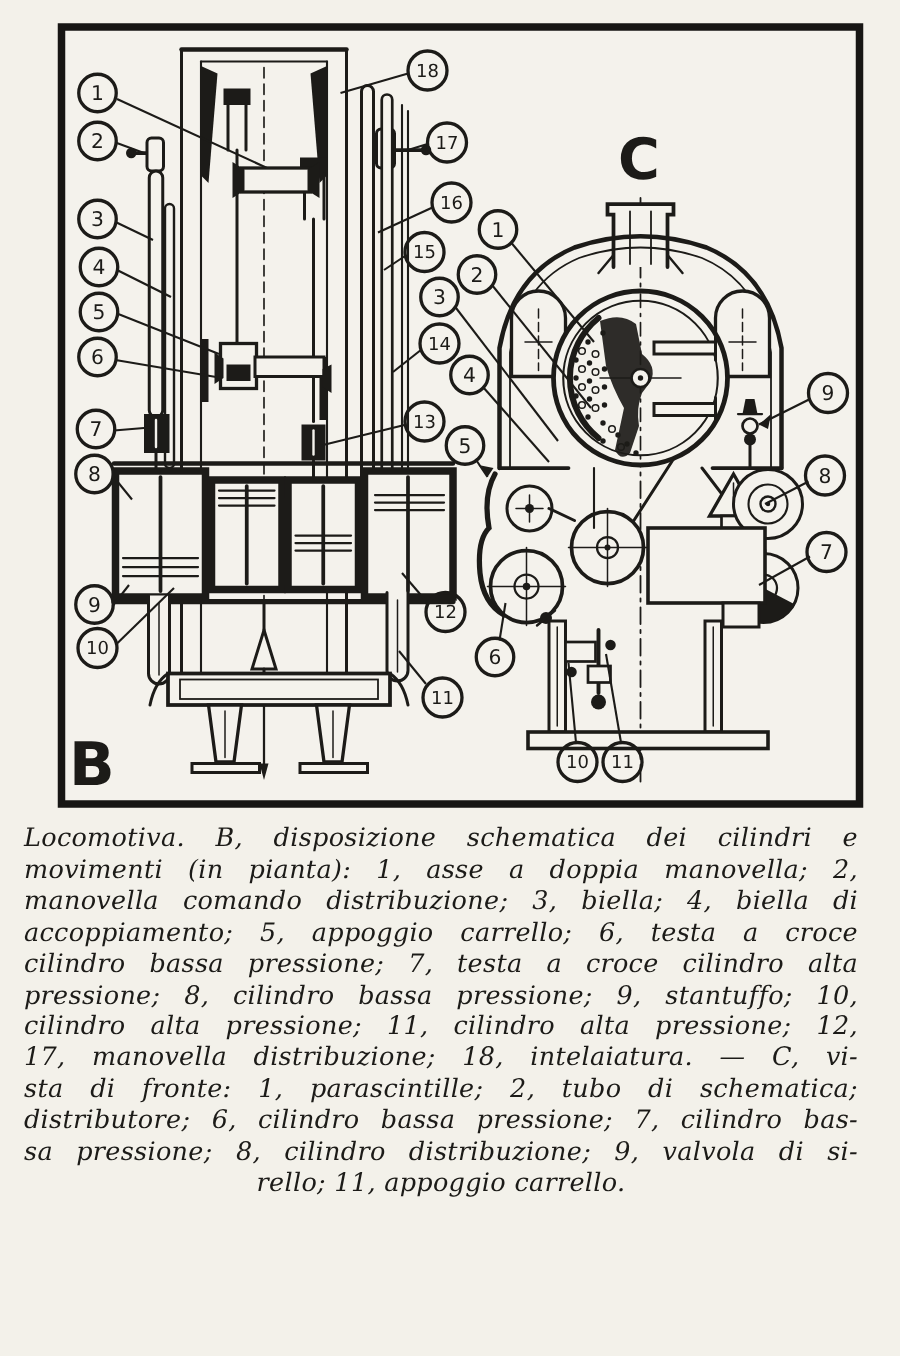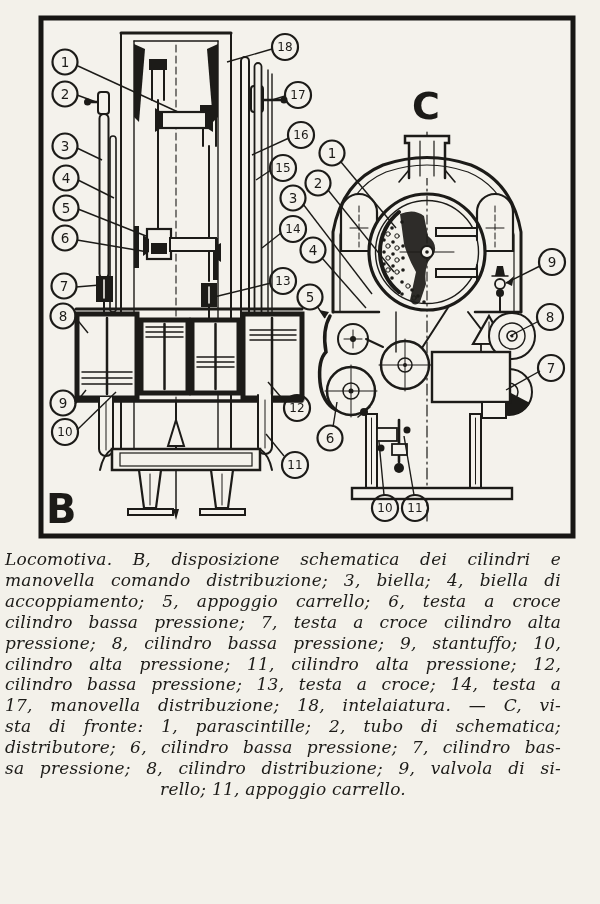--- a/index.html
+++ b/index.html
@@ -1,21 +1,21 @@
 <!DOCTYPE html>
 <html><head>
 <meta charset="utf-8">
 <style>
   html,body{margin:0;padding:0;background:#e8e6df;}
   body{width:600px;height:904px;overflow:hidden;
        font-family:"DejaVu Serif", serif;}
   .page{width:600px;height:904px;background:#f3f1ea;position:relative;}
   .figure-wrap{position:absolute;top:0;left:0;width:600px;height:545px;}
   svg{display:block;}
-  .caption{position:absolute;top:549px;left:5px;width:572px;padding:0 16px 0 0;
+  .caption{position:absolute;top:549px;left:16px;width:572px;padding:0 16px 0 0;
            box-sizing:border-box;color:#1c1b18;}
   .cap-line{font-style:italic;font-size:17px;line-height:20.9px;
             text-align:justify;text-align-last:justify;white-space:normal;
             letter-spacing:.2px;}
   .cap-line.last{text-align:left;text-align-last:center;}
   .stroke{stroke:#1c1b18;fill:none;}
   text.co{font-family:"DejaVu Sans", sans-serif;fill:#1c1b18;}
   text.plbl{font-family:"DejaVu Sans", sans-serif;font-weight:bold;fill:#1c1b18;}
 </style>
 </head>
@@ -410,25 +410,25 @@
           </g>
   </g>
 
   <text class="plbl" x="46" y="523" font-size="40">B</text>
   <text class="plbl" x="412" y="119" font-size="38">C</text>
 </svg>
 </div>
 
 <div class="caption">
   <div class="cap-line">Locomotiva. B, disposizione schematica dei cilindri e</div>
+  <div class="cap-line">movimenti (in pianta): 1, asse a doppia manovella; 2,</div>
   <div class="cap-line">manovella comando distribuzione; 3, biella; 4, biella di</div>
   <div class="cap-line">accoppiamento; 5, appoggio carrello; 6, testa a croce</div>
   <div class="cap-line">cilindro bassa pressione; 7, testa a croce cilindro alta</div>
   <div class="cap-line">pressione; 8, cilindro bassa pressione; 9, stantuffo; 10,</div>
   <div class="cap-line">cilindro alta pressione; 11, cilindro alta pressione; 12,</div>
-  <div class="cap-line">cilindro bassa pressione; 13, testa a croce; 14, testa a</div>
   <div class="cap-line">17, manovella distribuzione; 18, intelaiatura. — C, vi-</div>
   <div class="cap-line">sta di fronte: 1, parascintille; 2, tubo di schematica;</div>
   <div class="cap-line">distributore; 6, cilindro bassa pressione; 7, cilindro bas-</div>
   <div class="cap-line">sa pressione; 8, cilindro distribuzione; 9, valvola di si-</div>
   <div class="cap-line last">rello; 11, appoggio carrello.</div>
 </div>
 </div>
 
 </body></html>

